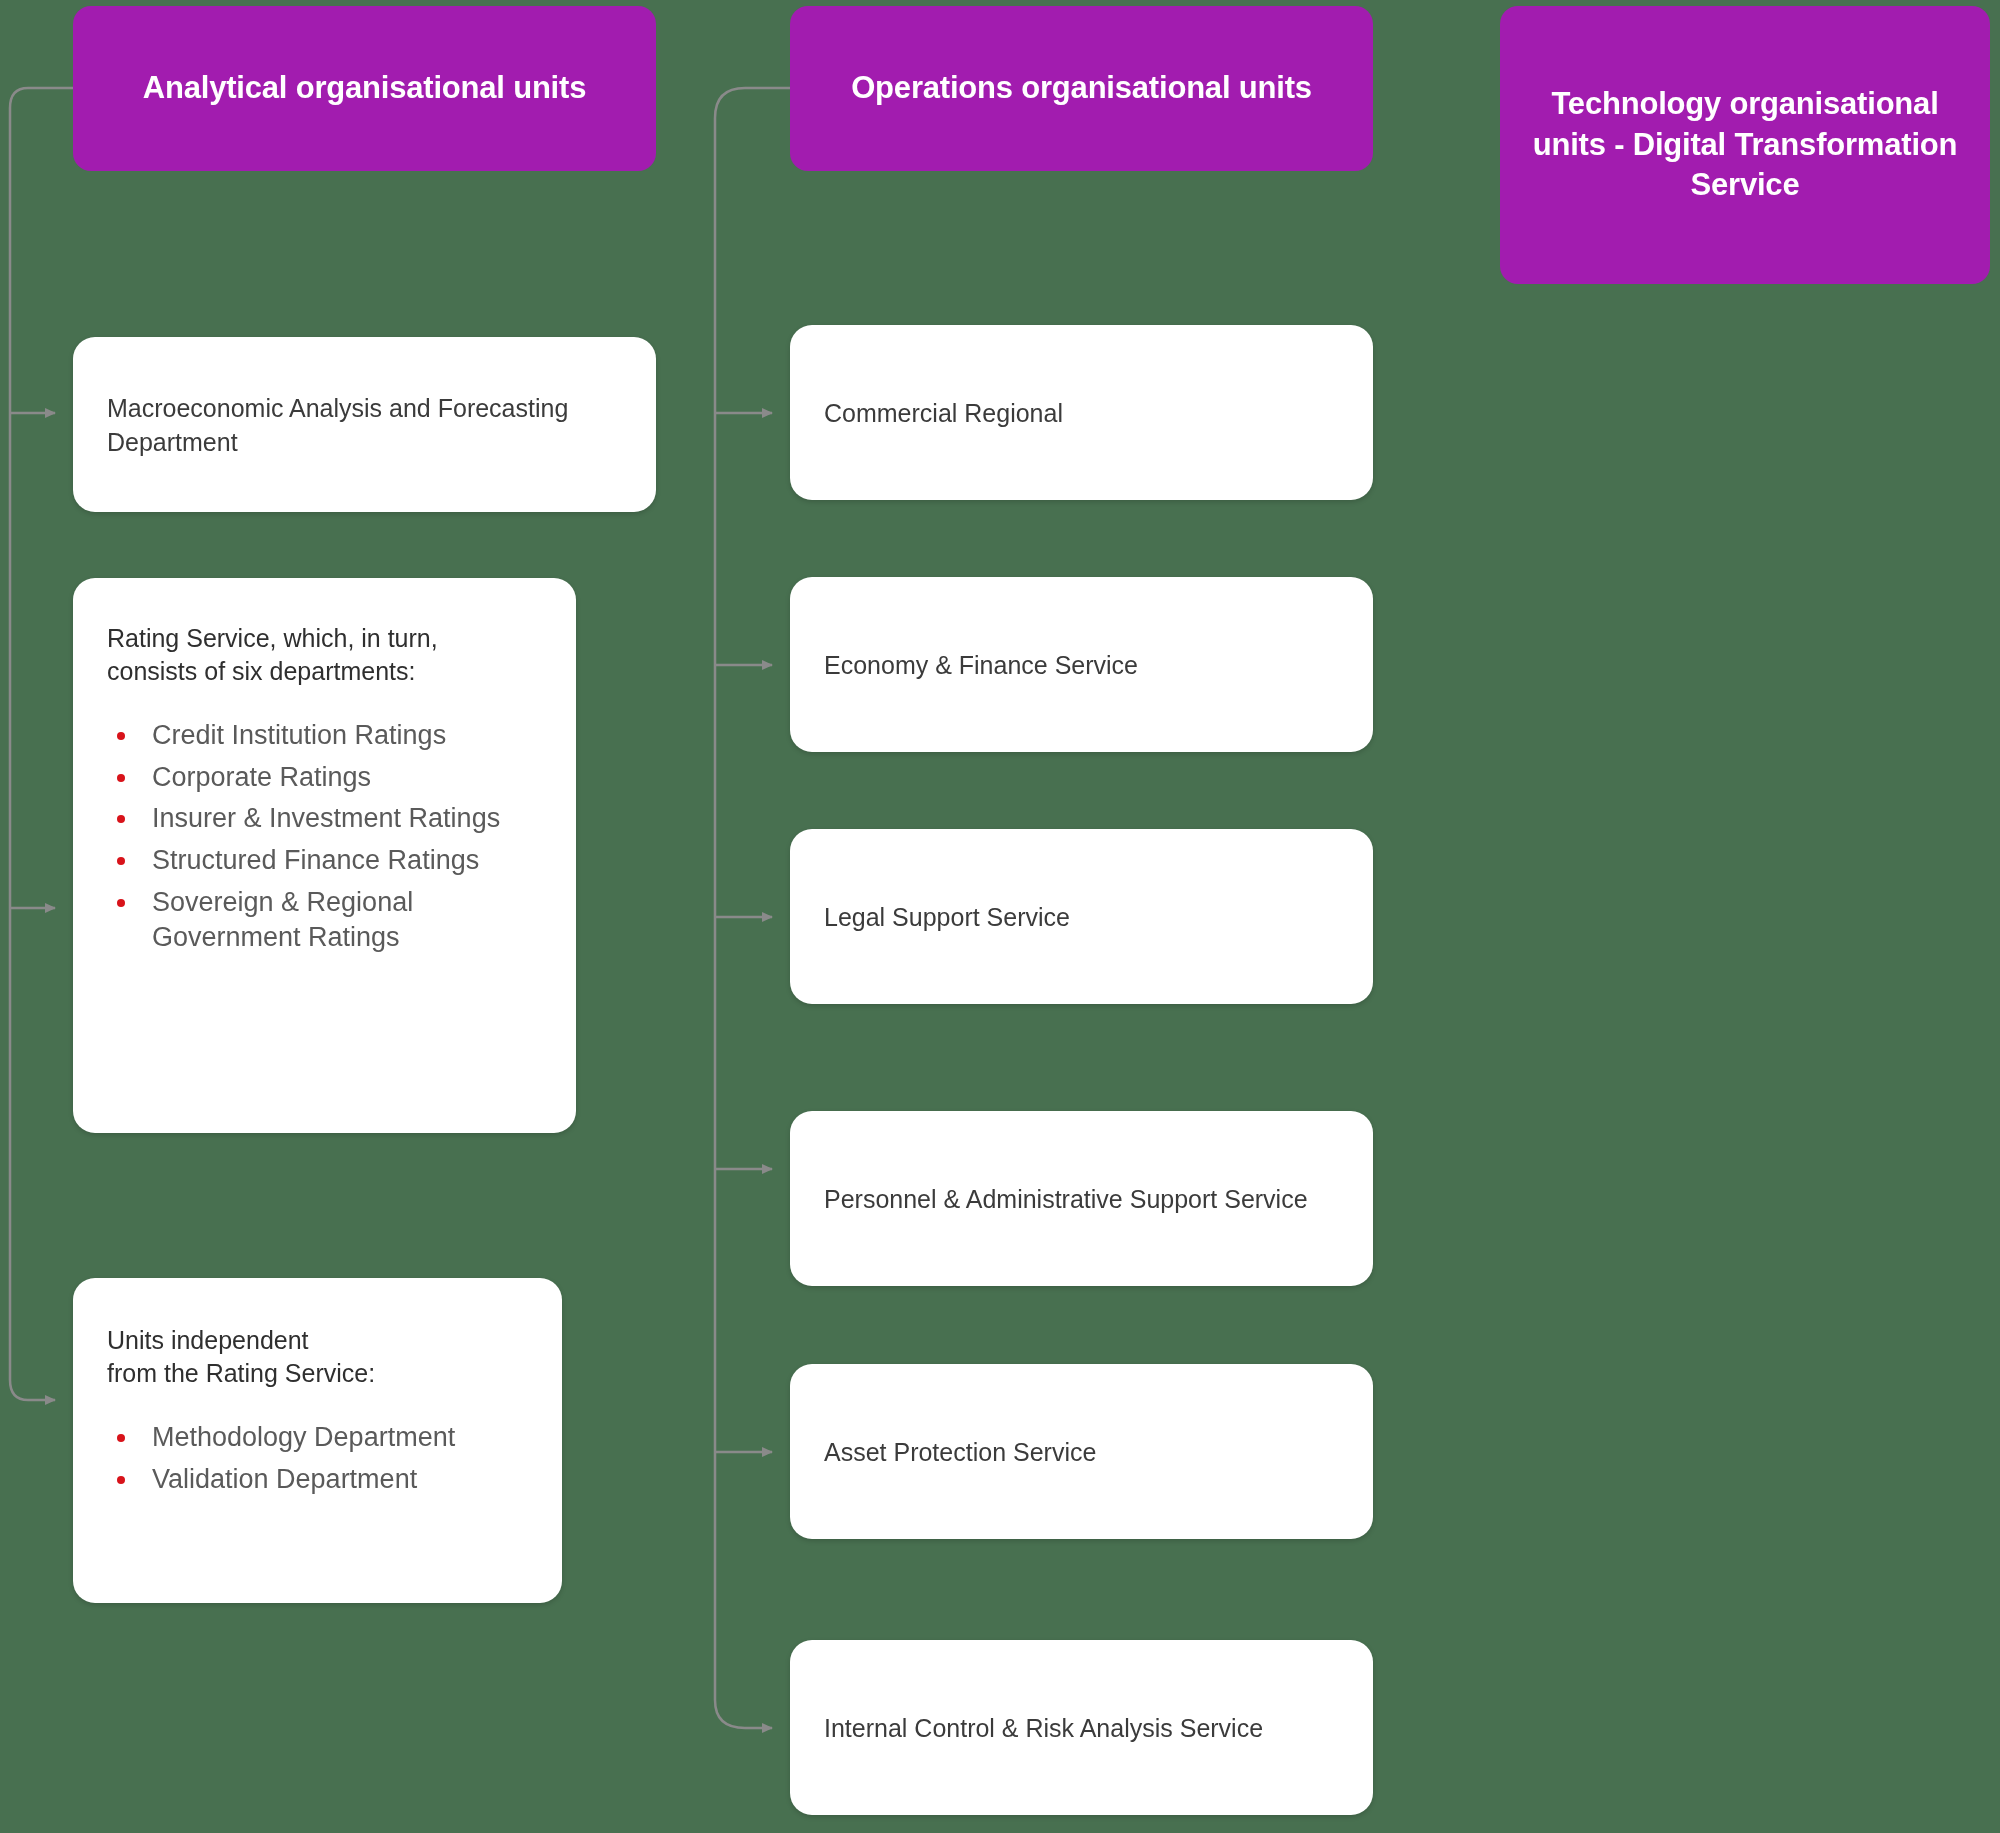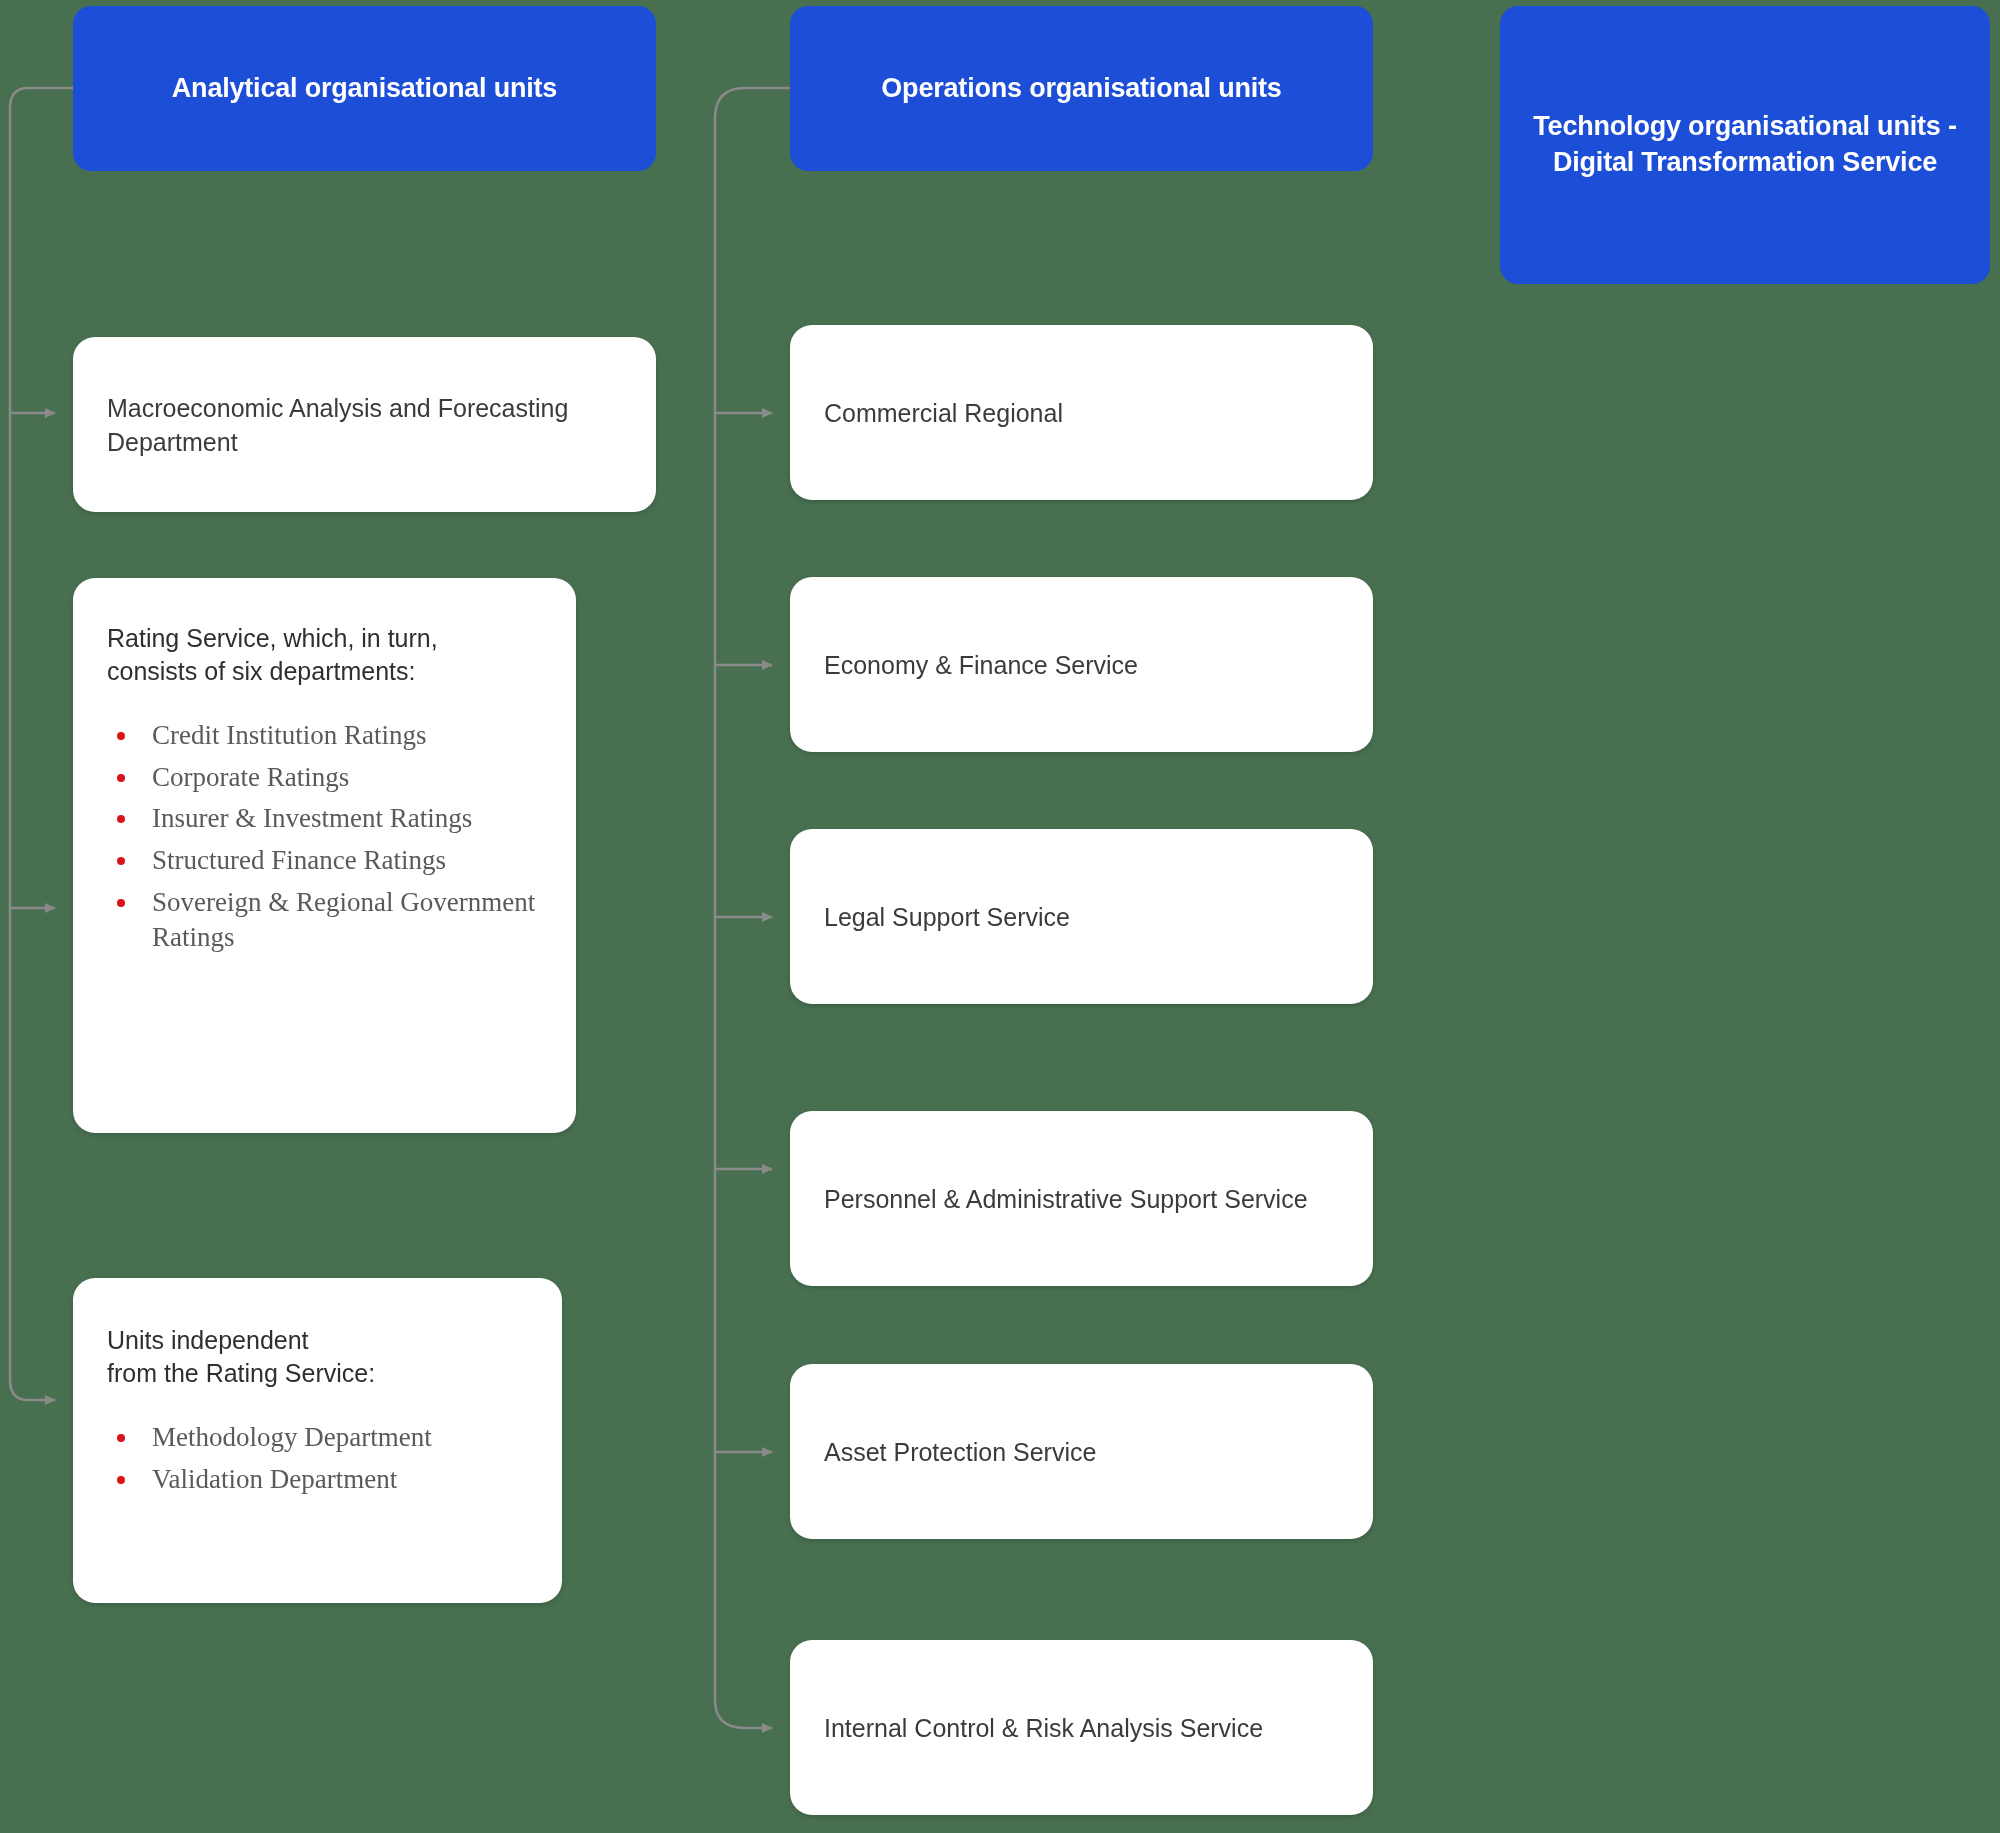--- a/index.html
+++ b/index.html
@@ -35,24 +35,24 @@
   .column {
     position: absolute;
     z-index: 2;
   }
   #col-analytical { left: 73px;  top: 0;   width: 583px; }
   #col-operations { left: 790px; top: 0;   width: 583px; }
   #col-technology { left: 1500px;top: 0;   width: 490px; }
 
   
   .header-card {
-    background: #1d4ed8;
+    background: #a21caf;
     border-radius: 18px;
     color: #ffffff;
-    font-size: 27px;
+    font-size: 31px;
     font-weight: bold;
     line-height: 1.32;
     text-align: center;
     display: flex;
     align-items: center;
     justify-content: center;
     padding: 0 26px;
     box-sizing: border-box;
     letter-spacing: -0.2px;
   }
@@ -84,21 +84,20 @@
     color: #2f2f2f;
     white-space: pre-line;
     margin-bottom: 30px;
   }
 
   
   ul.bullets {
     list-style: none;
     margin: 0;
     padding: 0;
-    font-family: Liberation Serif, serif;
   }
   ul.bullets li {
     position: relative;
     padding-left: 45px;
     font-size: 27px;
     line-height: 1.32;
     color: #5a5a5a;
     margin-bottom: 6px;
   }
   ul.bullets li:last-child { margin-bottom: 0; }

